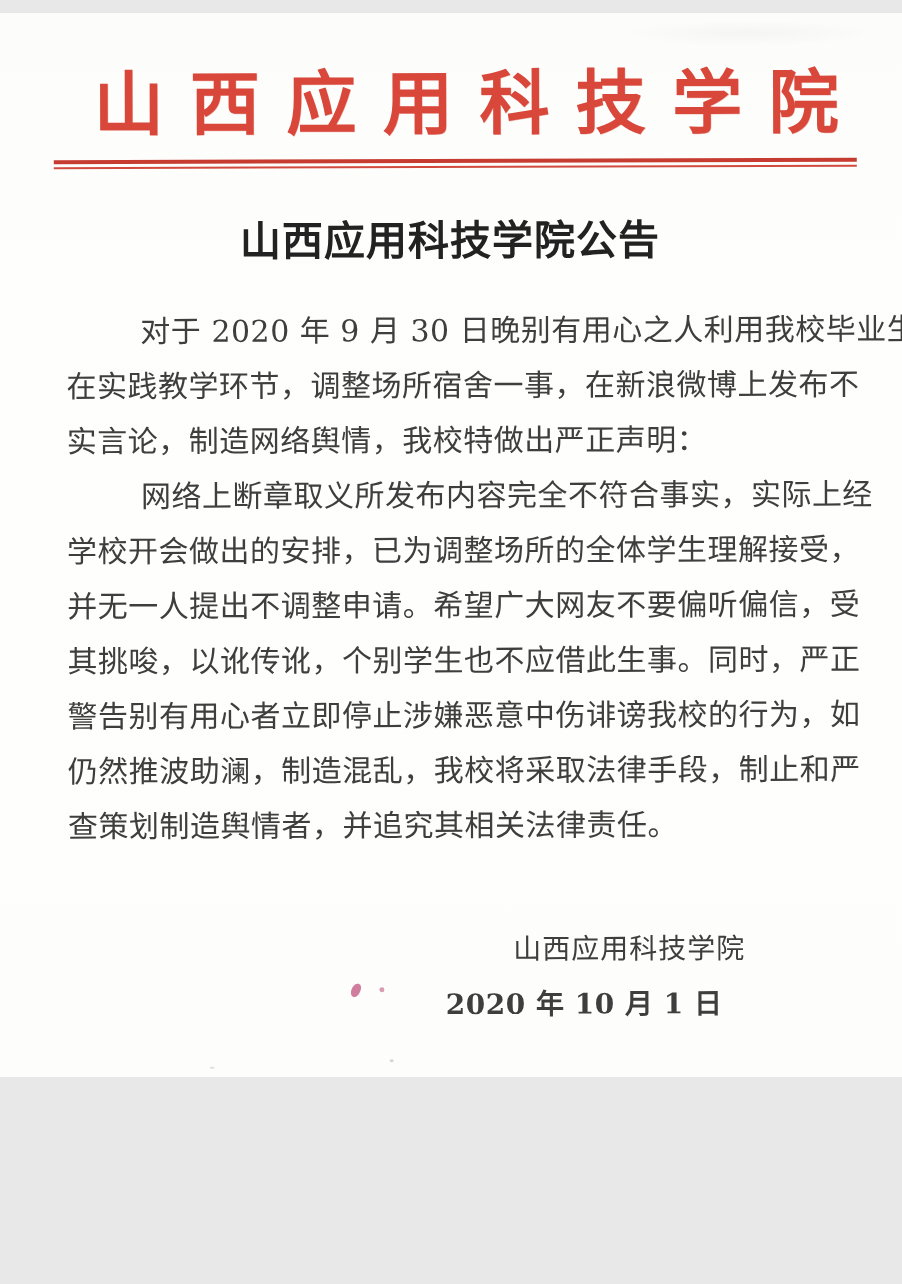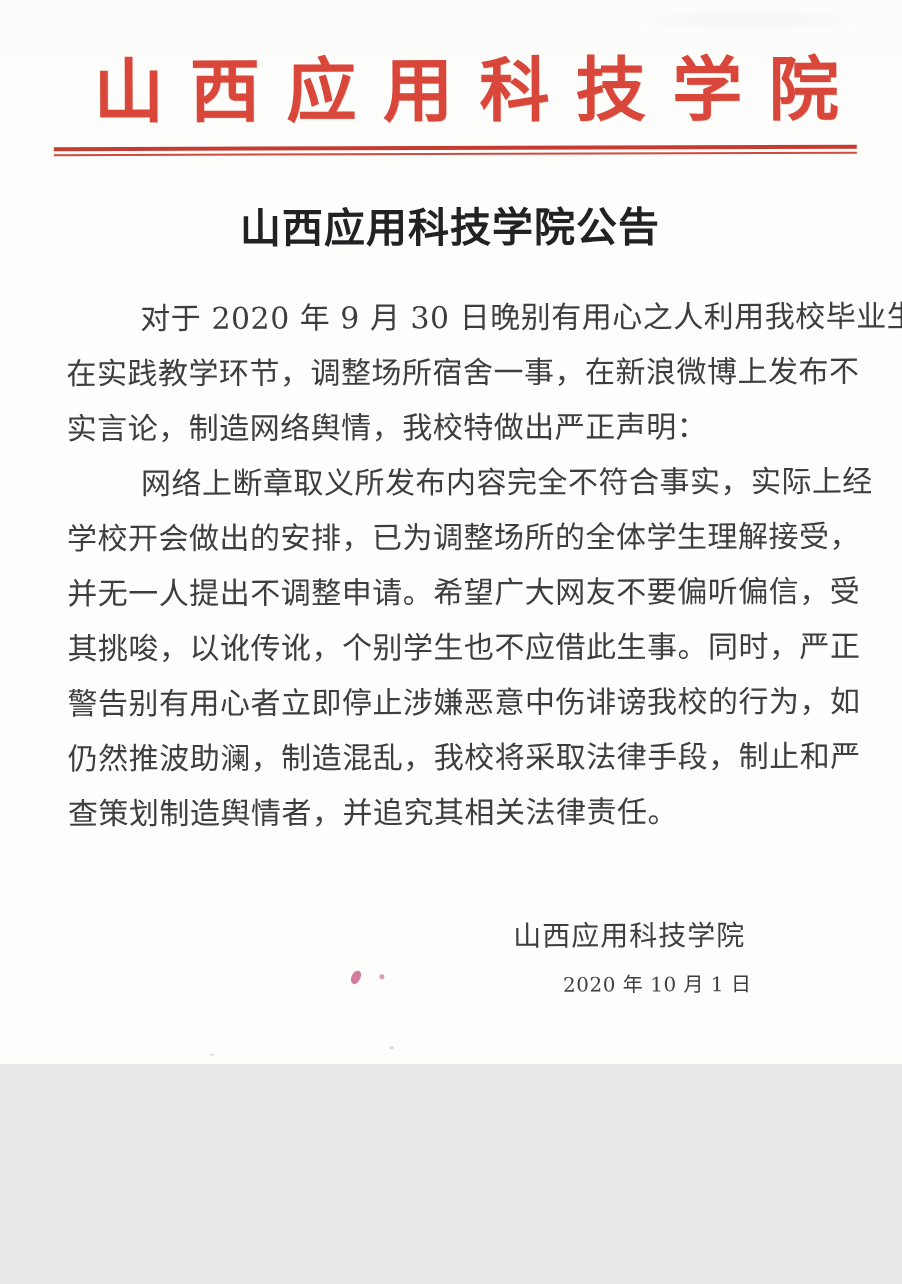--- a/index.html
+++ b/index.html
@@ -4,21 +4,21 @@
 <style>
   html, body {
     margin: 0;
     padding: 0;
     background: #e8e8e8;
   }
   .paper {
     position: relative;
     width: 902px;
     height: 1064px;
-    margin: 0 auto;
+    margin: 13px auto;
     background: #fdfdfc;
     background-image: linear-gradient(180deg, #fcfcfb 0%, #fdfdfc 8%, #fefefd 50%, #fdfdfb 100%);
     overflow: hidden;
     font-family: "DejaVu Serif", serif;
   }
   .tilt {
     position: absolute;
     inset: 0;
     transform: rotate(-0.18deg);
     transform-origin: 50% 50%;
@@ -90,24 +90,25 @@
     position: absolute;
     top: 914px;
     right: 158px;
     font-size: 28px;
     letter-spacing: 1px;
     color: #3e3e3e;
   }
   .sign-date {
     position: absolute;
     top: 969px;
-    right: 152px;
-    font-size: 20px;
+    right: 181px;
+    font-size: 28px;
     letter-spacing: 0.5px;
     color: #3e3e3e;
+    font-weight: bold;
   }
   
   .speck { position: absolute; border-radius: 50%; }
   .speck-pink-1 {
     left: 350px; top: 970px; width: 9px; height: 14px;
     background: #c2517d; opacity: 0.75;
     border-radius: 60% 40% 55% 45%;
     transform: rotate(18deg);
   }
   .speck-pink-2 {

